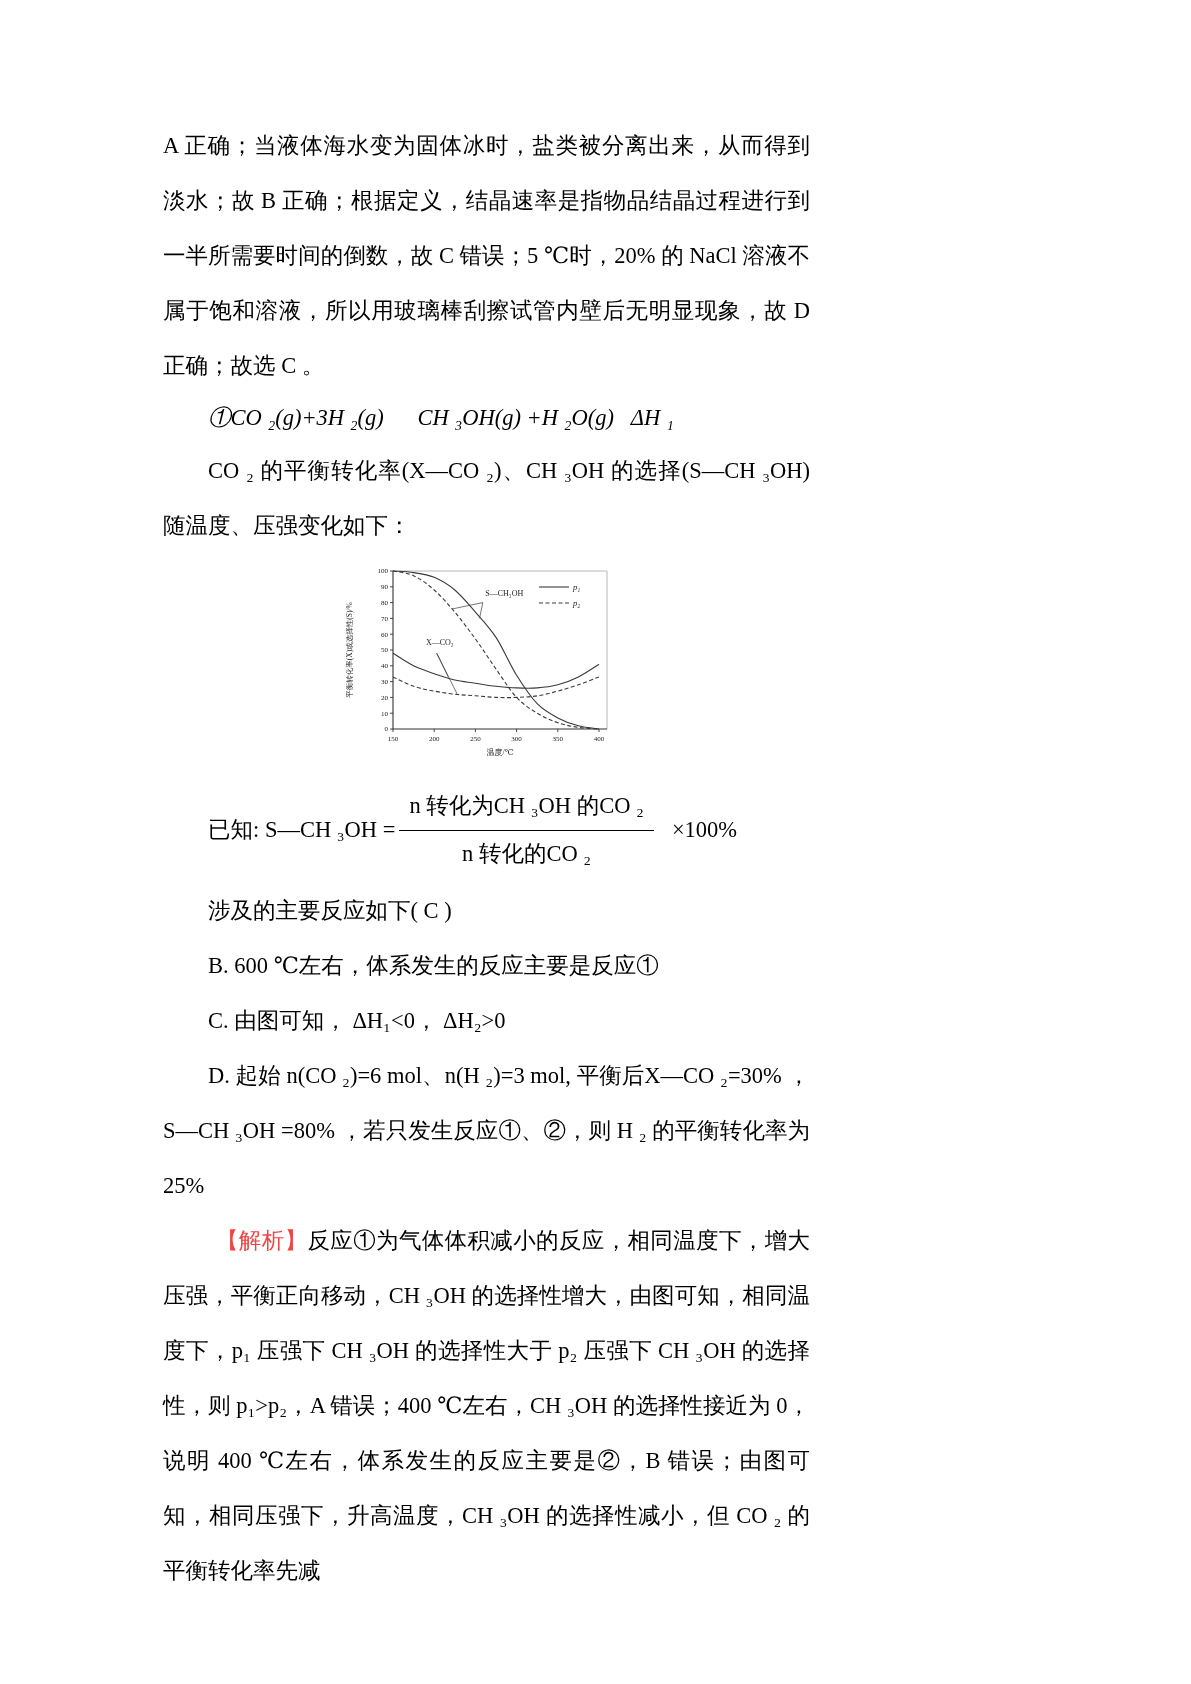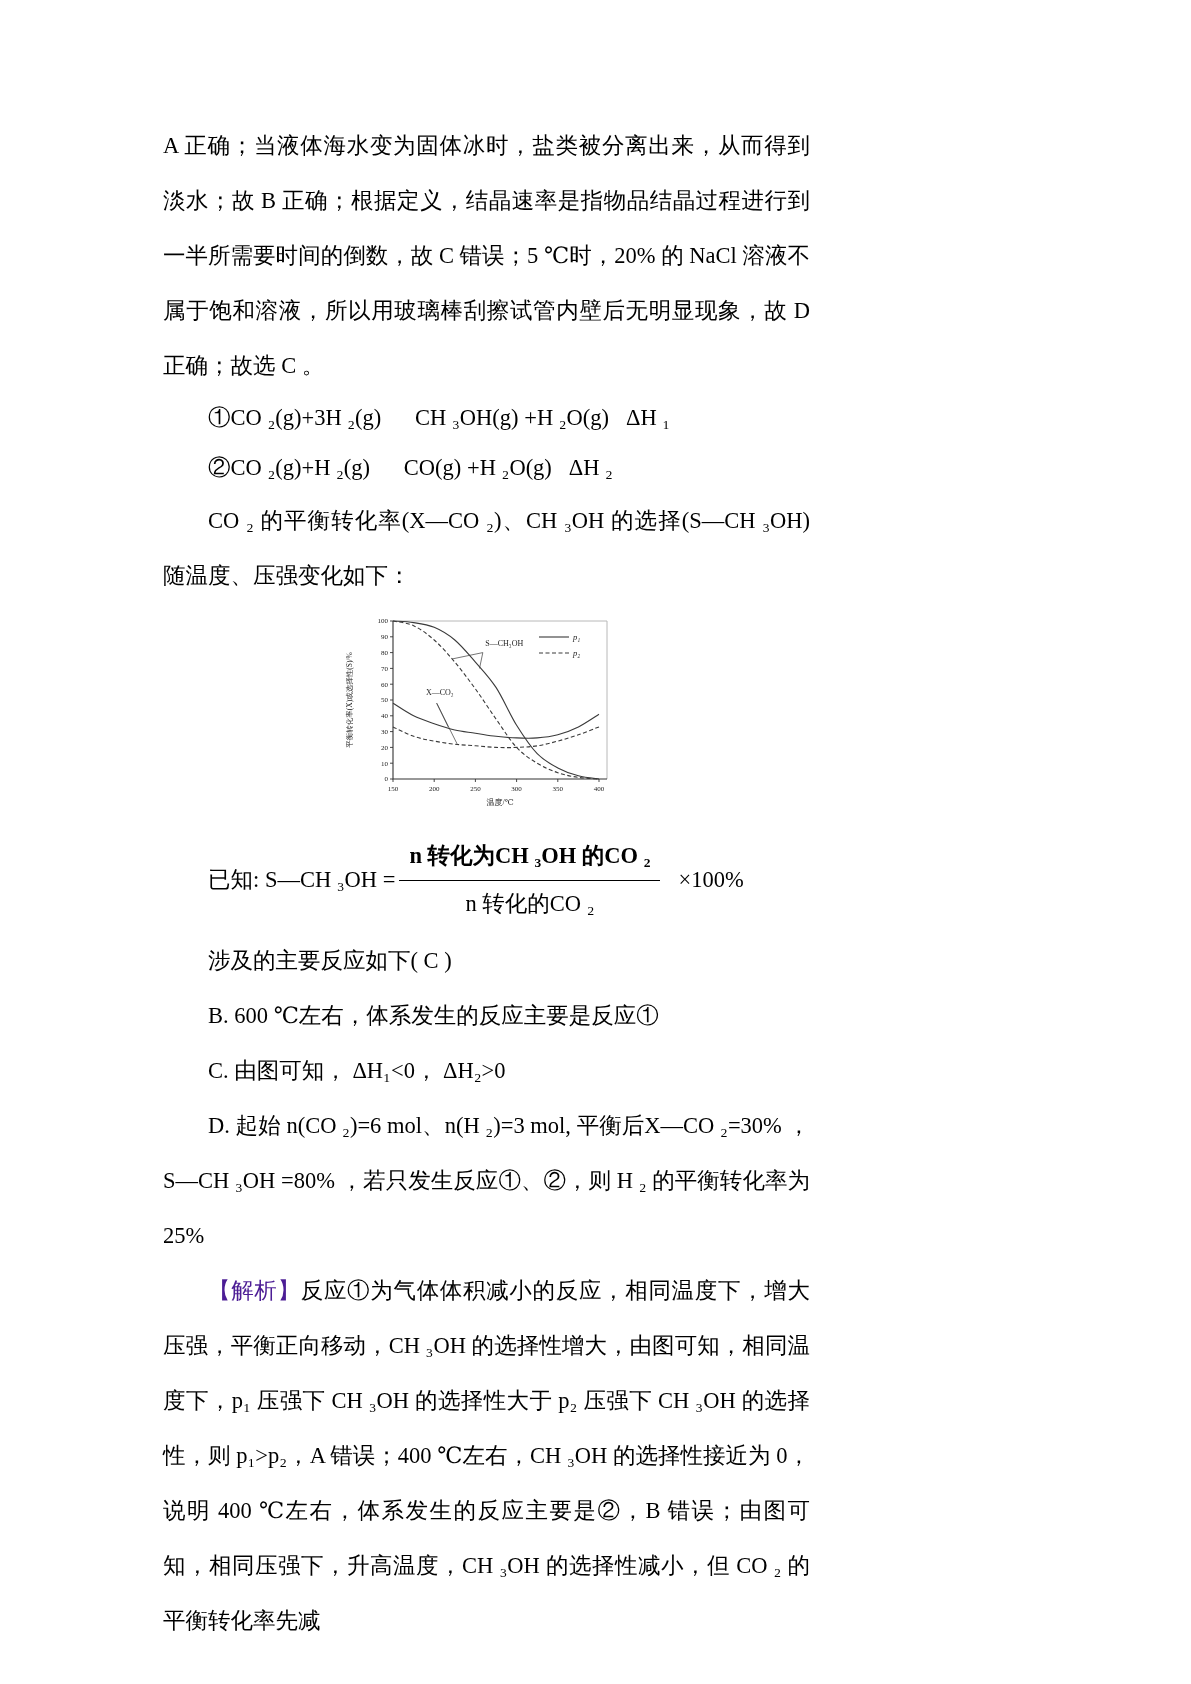--- a/index.html
+++ b/index.html
@@ -9,43 +9,42 @@
     color:#000;
   }
   .page{box-sizing:border-box;width:960px;min-height:1684px;padding:118px 150px 60px 163px;}
   p.line{
     font-size:22.5px;line-height:55px;margin:0;
     text-align:justify;text-justify:inter-ideograph;
     word-break:break-word;
   }
   p.eq{line-height:50px;white-space:pre-wrap;text-align:left;}
   .indent{text-indent:2em;}
-  .pad-indent{padding-left:2em;}
+  .pad-indent{padding-left:2em;font-style:italic;}
   
   .formula-line{display:flex;align-items:center;font-size:22.5px;line-height:1.5;margin:16px 0 10px 0;padding-left:2em;}
   .frac{display:inline-flex;flex-direction:column;text-align:center;margin:0 4px;}
-  .frac .num{padding:2px 10px 7px 10px;font-weight:bold;}
+  .frac .num{padding:2px 10px 7px 10px;}
   .frac .den{border-top:1.6px solid #000;padding:6px 10px 2px 10px;text-align:center;}
   .times{margin-left:14px;}
   
   .chart-wrap{display:flex;justify-content:center;margin:6px 0 4px 0;}
   svg text{font-family:"Liberation Serif","DejaVu Serif",serif;fill:#222;}
   .analysis-label{color:#2222c8;}
 </style>
 </head>
 <body>
 
 <div class="page">
 
   <p class="line">A 正确；当液体海水变为固体冰时，盐类被分离出来，从而得到淡水；故 B 正确；根据定义，结晶速率是指物品结晶过程进行到一半所需要时间的倒数，故 C 错误；5 ℃时，20% 的 NaCl 溶液不属于饱和溶液，所以用玻璃棒刮擦试管内壁后无明显现象，故 D 正确；故选 C 。</p>
 
 
   <p class="line eq pad-indent">①CO ₂(g)+3H ₂(g)&nbsp;&nbsp;&nbsp;&nbsp;&nbsp;&nbsp;CH ₃OH(g) +H ₂O(g)&nbsp;&nbsp;&nbsp;ΔH ₁</p>
 
-  <p class="line eq pad-indent">②CO ₂(g)+H ₂(g)&nbsp;&nbsp;&nbsp;&nbsp;&nbsp;&nbsp;CO(g) +H ₂O(g)&nbsp;&nbsp;&nbsp;ΔH ₂</p>
 
   <p class="line indent">CO ₂ 的平衡转化率(X—CO ₂)、CH ₃OH  的选择(S—CH ₃OH) 随温度、压强变化如下：</p>
 
   <div class="chart-wrap">
     <svg width="292" height="212" viewBox="0 0 292 212">
         <path d="M52 12 L266 12 L266 170" fill="none" stroke="#b8b8b8" stroke-width="1"></path>
         <path d="M52 12 L52 170 L266 170" fill="none" stroke="#333" stroke-width="1.1"></path>
         <line x1="49" y1="170" x2="52" y2="170" stroke="#333" stroke-width="0.9"></line>
         <text x="47" y="172.4" text-anchor="end" font-size="7">0</text>
         <line x1="49" y1="154.2" x2="52" y2="154.2" stroke="#333" stroke-width="0.9"></line>
@@ -107,15 +106,15 @@
     </span>
     <span class="times">×100%</span>
   </div>
 
   <p class="line indent">涉及的主要反应如下( C )</p>
 
   <p class="line indent">B. 600 ℃左右，体系发生的反应主要是反应①</p>
   <p class="line indent">C. 由图可知， ΔH₁&lt;0， ΔH₂&gt;0</p>
   <p class="line indent">D. 起始 n(CO ₂)=6 mol、n(H ₂)=3 mol, 平衡后X—CO ₂=30% ，S—CH ₃OH =80% ，若只发生反应①、②，则 H ₂ 的平衡转化率为 25%</p>
 
-  <p class="line indent"><span class="analysis-label" style="color: #4c1d95;">【解析】</span><span>反应①为气体体积减小的反应，相同温度下，增大压强，平衡正向移动，CH ₃OH 的选择性增大，由图可知，相同温度下，p₁ 压强下 CH ₃OH 的选择性大于 p₂ 压强下 CH ₃OH 的选择性，则 p₁&gt;p₂，A 错误；400 ℃左右，CH ₃OH 的选择性接近为 0，说明 400 ℃左右，体系发生的反应主要是②，B 错误；由图可知，相同压强下，升高温度，CH ₃OH 的选择性减小，但 CO ₂ 的平衡转化率先减</span></p>
+  <p class="line indent"><span class="analysis-label" style="color: #ef4444; margin-left: 8px;">【解析】</span><span>反应①为气体体积减小的反应，相同温度下，增大压强，平衡正向移动，CH ₃OH 的选择性增大，由图可知，相同温度下，p₁ 压强下 CH ₃OH 的选择性大于 p₂ 压强下 CH ₃OH 的选择性，则 p₁&gt;p₂，A 错误；400 ℃左右，CH ₃OH 的选择性接近为 0，说明 400 ℃左右，体系发生的反应主要是②，B 错误；由图可知，相同压强下，升高温度，CH ₃OH 的选择性减小，但 CO ₂ 的平衡转化率先减</span></p>
 
 </div>
 
 </body></html>

